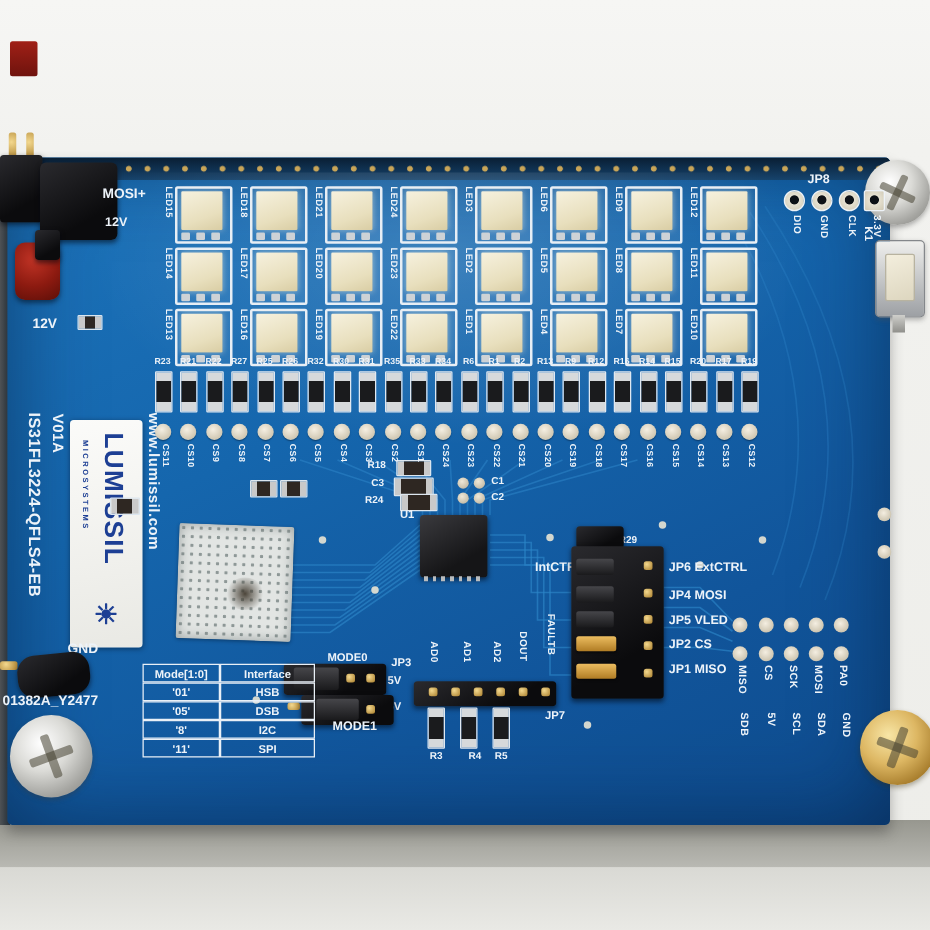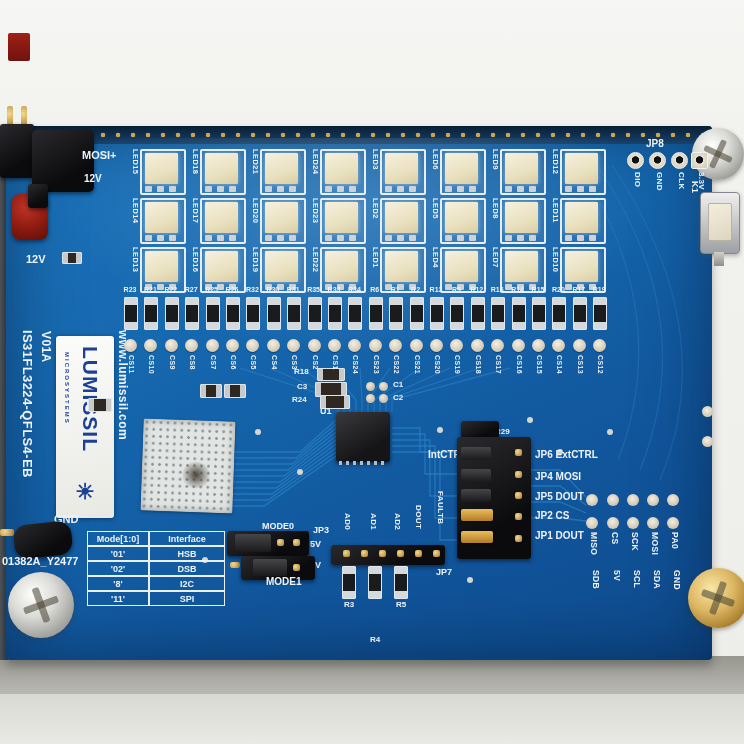--- a/index.html
+++ b/index.html
@@ -205,23 +205,23 @@
     <div class="jcap" style="left:4px;top:94px;width:32px;height:12px;"></div>
     <div class="gpin" style="left:58px;top:12px;"></div>
     <div class="gpin" style="left:58px;top:34px;"></div>
     <div class="gpin" style="left:58px;top:55px;"></div>
     <div class="gpin" style="left:58px;top:76px;"></div>
     <div class="gpin" style="left:58px;top:98px;"></div>
   </div>
   <div id="ctrl-rows">
       <div class="slk" style="position: absolute; left: 535px; top: 450px; font-size: 10px;">JP6 ExtCTRL</div>
       <div class="slk" style="position: absolute; left: 535px; top: 472px; font-size: 10px;">JP4 MOSI</div>
-      <div class="slk" style="position: absolute; left: 535px; top: 492px; font-size: 10px;">JP5 DOUT</div>
+      <div class="slk" style="position: absolute; left: 535px; top: 492px; font-size: 10px;">JP5 VLED</div>
       <div class="slk" style="position: absolute; left: 535px; top: 511px; font-size: 10px;">JP2 CS</div>
-      <div class="slk" style="position: absolute; left: 535px; top: 531px; font-size: 10px;">JP1 DOUT</div>
+      <div class="slk" style="position: absolute; left: 535px; top: 531px; font-size: 10px;">JP1 MISO</div>
     </div>
 
   <div id="right-pads"></div>
 
   <div class="abs slk" style="left:262px;top:522px;font-size:9px;">MODE0</div>
   <div class="abs slk" style="left:313px;top:526px;font-size:9px;">JP3</div>
   <div class="abs slk" style="left:310px;top:540px;font-size:9px;">5V</div>
   <div class="abs slk" style="left:310px;top:561px;font-size:9px;">5V</div>
   <div class="abs blk" style="left:227px;top:531px;width:82px;height:25px;">
     <div class="dcap" style="left:8px;top:3px;width:36px;height:18px;"></div>
@@ -247,36 +247,36 @@
       <div class="slk vtext" style="position: absolute; left: 367px; top: 513px; height: 32px; width: 10px; font-size: 8px;">AD1</div>
       <div class="slk vtext" style="position: absolute; left: 391px; top: 513px; height: 32px; width: 10px; font-size: 8px;">AD2</div>
       <div class="slk vtext" style="position: absolute; left: 412px; top: 505px; height: 40px; width: 10px; font-size: 8px;">DOUT</div>
       <div class="slk vtext" style="position: absolute; left: 434px; top: 491px; height: 54px; width: 10px; font-size: 8px;">FAULTB</div>
     </div>
   <div class="abs slk" style="left:436px;top:568px;font-size:9px;">JP7</div>
   <div id="jp7-res">
       <div class="res" style="position: absolute; left: 342px; top: 566px;"></div>
       <div class="slk" style="position: absolute; left: 339px; top: 601px; width: 20px; text-align: center; font-size: 8px;">R3</div>
       <div class="res" style="position: absolute; left: 368px; top: 566px;"></div>
-      <div class="slk" style="position: absolute; left: 365px; top: 636px; width: 20px; text-align: center; font-size: 8px;">R4</div>
+      <div class="slk" style="position: absolute; left: 365px; top: 601px; width: 20px; text-align: right; font-size: 8px;">R4</div>
       <div class="res" style="position: absolute; left: 394px; top: 566px;"></div>
       <div class="slk" style="position: absolute; left: 391px; top: 601px; width: 20px; text-align: center; font-size: 8px;">R5</div>
     </div>
 
   <div class="abs slk" style="left:54px;top:514px;font-size:11px;">GND</div>
   <div class="abs gpin" style="left:0;top:529px;width:14px;height:7px;"></div>
   <div class="abs blk" style="left:14px;top:523px;width:58px;height:34px;border-radius:14px;transform:rotate(-6deg);"></div>
   <div class="abs slk" style="left:2px;top:556px;font-size:11px;">01382A_Y2477</div>
 
-  <div class="mtable" id="mode-table" style="left:87px;top:531px;">
+  <div class="mtable" id="mode-table" style="left:114px;top:531px;">
       <div class="cell">Mode[1:0]</div>
       <div class="cell">Interface</div>
       <div class="cell">'01'</div>
       <div class="cell">HSB</div>
-      <div class="cell">'02'</div>
+      <div class="cell">'05'</div>
       <div class="cell">DSB</div>
       <div class="cell">'8'</div>
       <div class="cell">I2C</div>
       <div class="cell">'11'</div>
       <div class="cell">SPI</div>
     </div>
 
 <div class="slk vtext" style="position: absolute; left: 128px; top: 149px; height: 42px; width: 11px; font-size: 7.5px;">LED15</div>
     <div class="led-outline" style="position: absolute; left: 140px; top: 149px;">
       <div class="led-die" style="position: absolute;"></div>

